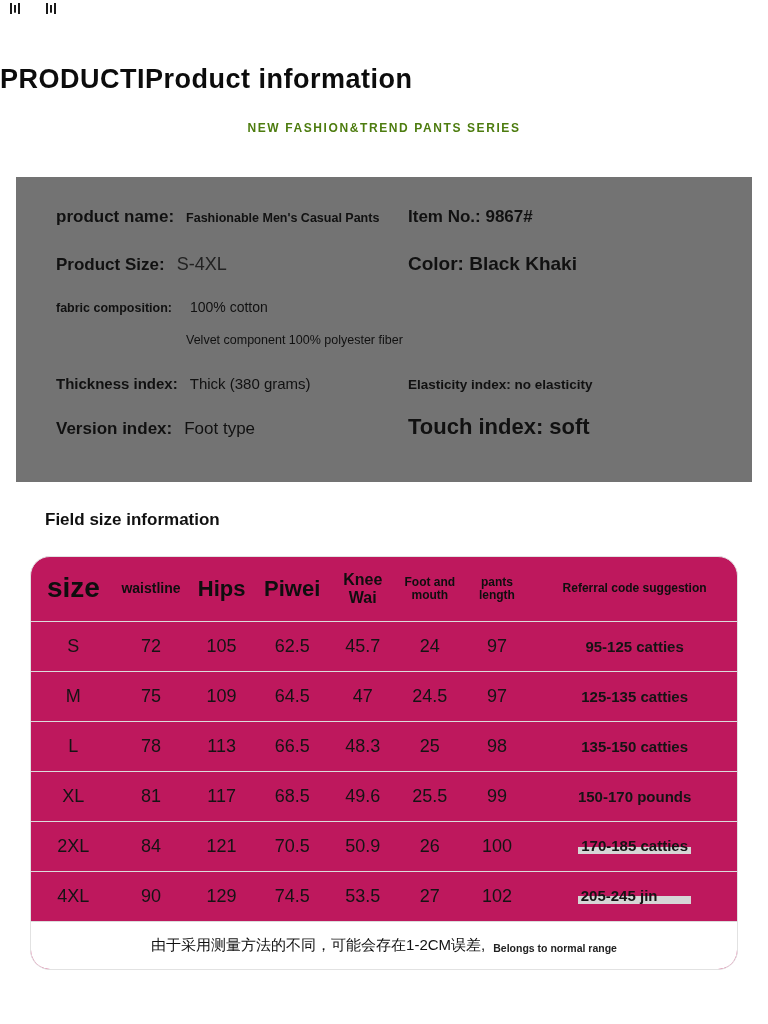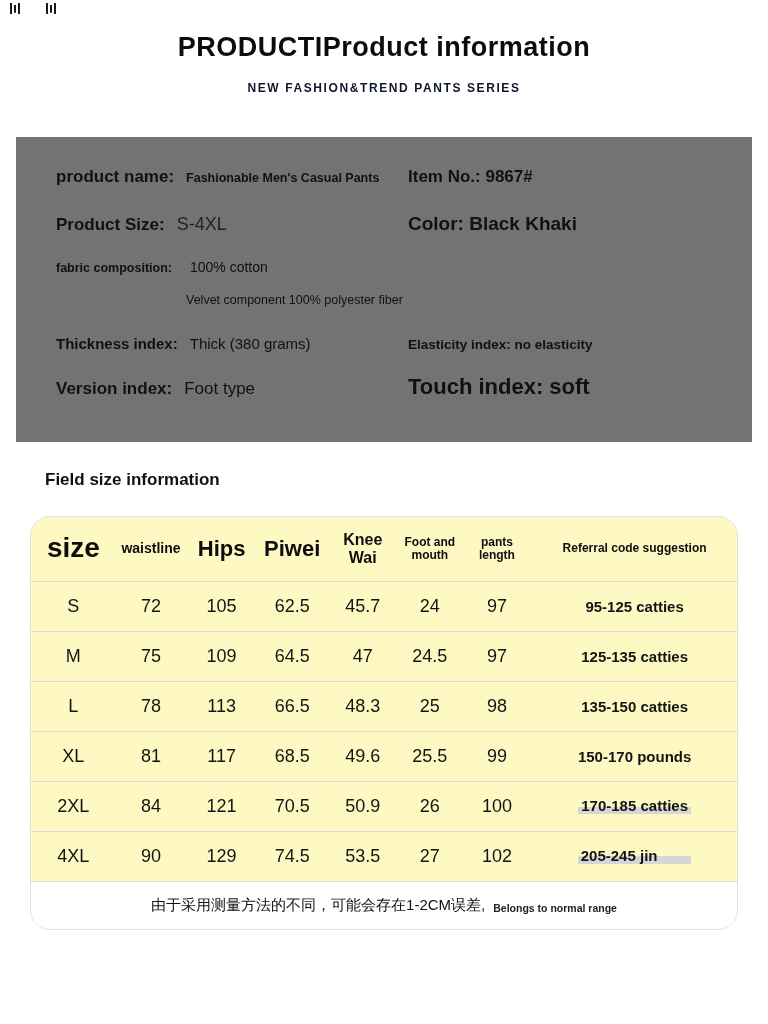--- a/index.html
+++ b/index.html
@@ -18,34 +18,34 @@
   .top-marks { position: absolute; top: 3px; left: 10px; display: flex; gap: 26px; }
   .mark {
     width: 10px; height: 11px; display: inline-block;
     background:
       linear-gradient(#1a1a1a,#1a1a1a) 0 0/2px 100% no-repeat,
       linear-gradient(#1a1a1a,#1a1a1a) 4px 2px/2px 70% no-repeat,
       linear-gradient(#1a1a1a,#1a1a1a) 8px 0/2px 100% no-repeat;
   }
 
   .page-title {
-    margin-top: 32px;
-    text-align: center;
+    margin-top: 64px;
+    text-align: left;
     font-size: 27px;
     font-weight: 700;
     letter-spacing: 0.5px;
     color: #0c0c0c;
   }
   .page-subtitle {
-    margin-top: 18px;
+    margin-top: 26px;
     text-align: center;
     font-size: 12px;
     font-weight: 700;
     letter-spacing: 1.6px;
-    color: #0f172a;
+    color: #4d7c0f;
   }
 
   
   .info-panel {
     margin: 42px 16px 0;
     background: #737373;
     padding: 30px 24px 42px 40px;
   }
   .irow { display: flex; align-items: baseline; }
   .ileft { flex: 0 0 352px; display: flex; align-items: baseline; }
@@ -81,21 +81,21 @@
 
   
   .section-heading {
     margin: 28px 0 0 45px;
     font-size: 17px;
     font-weight: 700;
   }
 
   .table-wrap {
     margin: 26px 30px 0;
-    background: #fef9c3;
+    background: #be185d;
     border: 1px solid #e2e2e2;
     border-radius: 20px;
     overflow: hidden;
   }
   table { width: 100%; border-collapse: collapse; table-layout: fixed; }
   th, td { text-align: center; vertical-align: middle; padding: 0 2px; }
 
   thead th { height: 64px; font-weight: 700; line-height: 1.1; color: #0e0e0e; }
   thead th:nth-child(1) { font-size: 28px; }
   thead th:nth-child(2) { font-size: 14px; }

